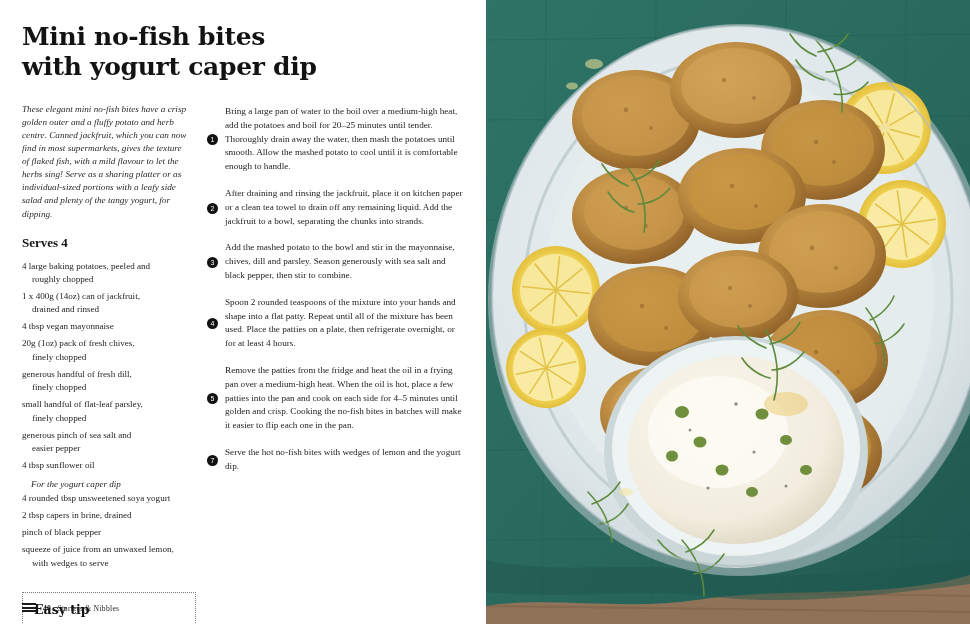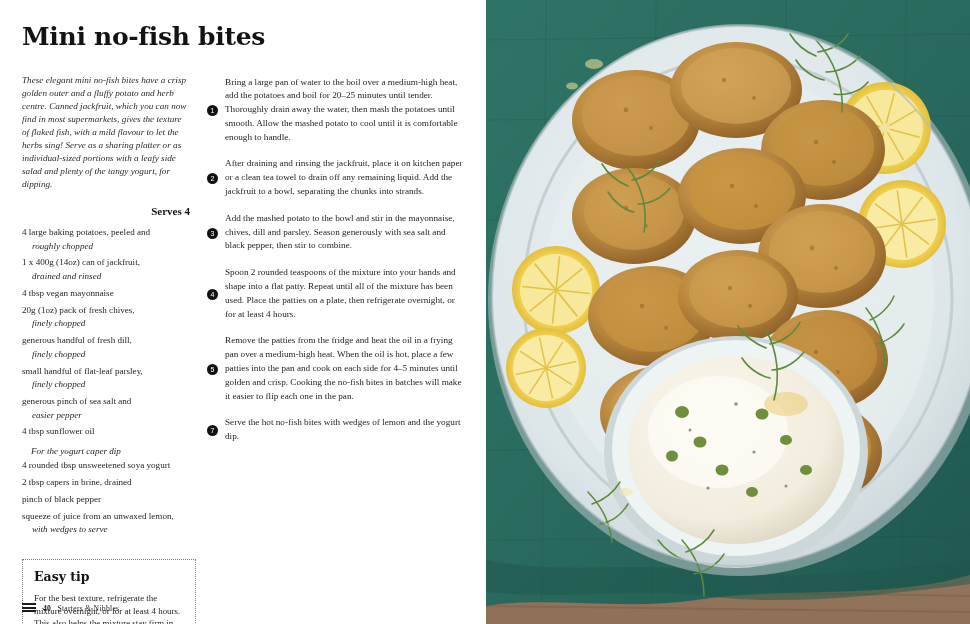--- a/index.html
+++ b/index.html
@@ -56,41 +56,39 @@
     font-style: italic;
     font-size: 9.2px;
     line-height: 1.42;
     color: #2a2a2a;
     margin: 0 0 14px 0;
     text-align: left;
   }
 
   .serves {
     font-weight: bold;
-    font-size: 11px;
+    font-size: 13px;
     margin: 0 0 9px 0;
     color: #141414;
-    text-align: right;
   }
 
   .ingredients {
     list-style: none;
     margin: 0;
     padding: 0;
     font-size: 9.1px;
     line-height: 1.48;
     color: #1e1e1e;
   }
   .ingredients li {
     margin-bottom: 3.5px;
   }
   .ingredients li .ind {
     display: block;
     padding-left: 10px;
-    font-style: italic;
   }
   .sub-head {
     font-style: italic;
     font-size: 9.1px;
     margin: 7px 0 3px 9px;
     color: #1e1e1e;
   }
 
   .tip-box {
     margin-top: 22px;
@@ -185,20 +183,21 @@
 </style>
 </head>
 <body>
 
 <div class="page">
 
   <div class="left-page">
 
     <h1 class="recipe-title">
       <span>Mini no-fish bites</span>
+      <span class="l2">with yogurt caper dip</span>
     </h1>
 
     <div class="columns">
 
       <div class="col-left">
         <p class="intro">These elegant mini no-fish bites have a crisp golden outer and a fluffy potato and herb centre. Canned jackfruit, which you can now find in most supermarkets, gives the texture of flaked fish, with a mild flavour to let the herbs sing! Serve as a sharing platter or as individual-sized portions with a leafy side salad and plenty of the tangy yogurt, for dipping.</p>
 
         <p class="serves">Serves 4</p>
 
         <ul class="ingredients">

